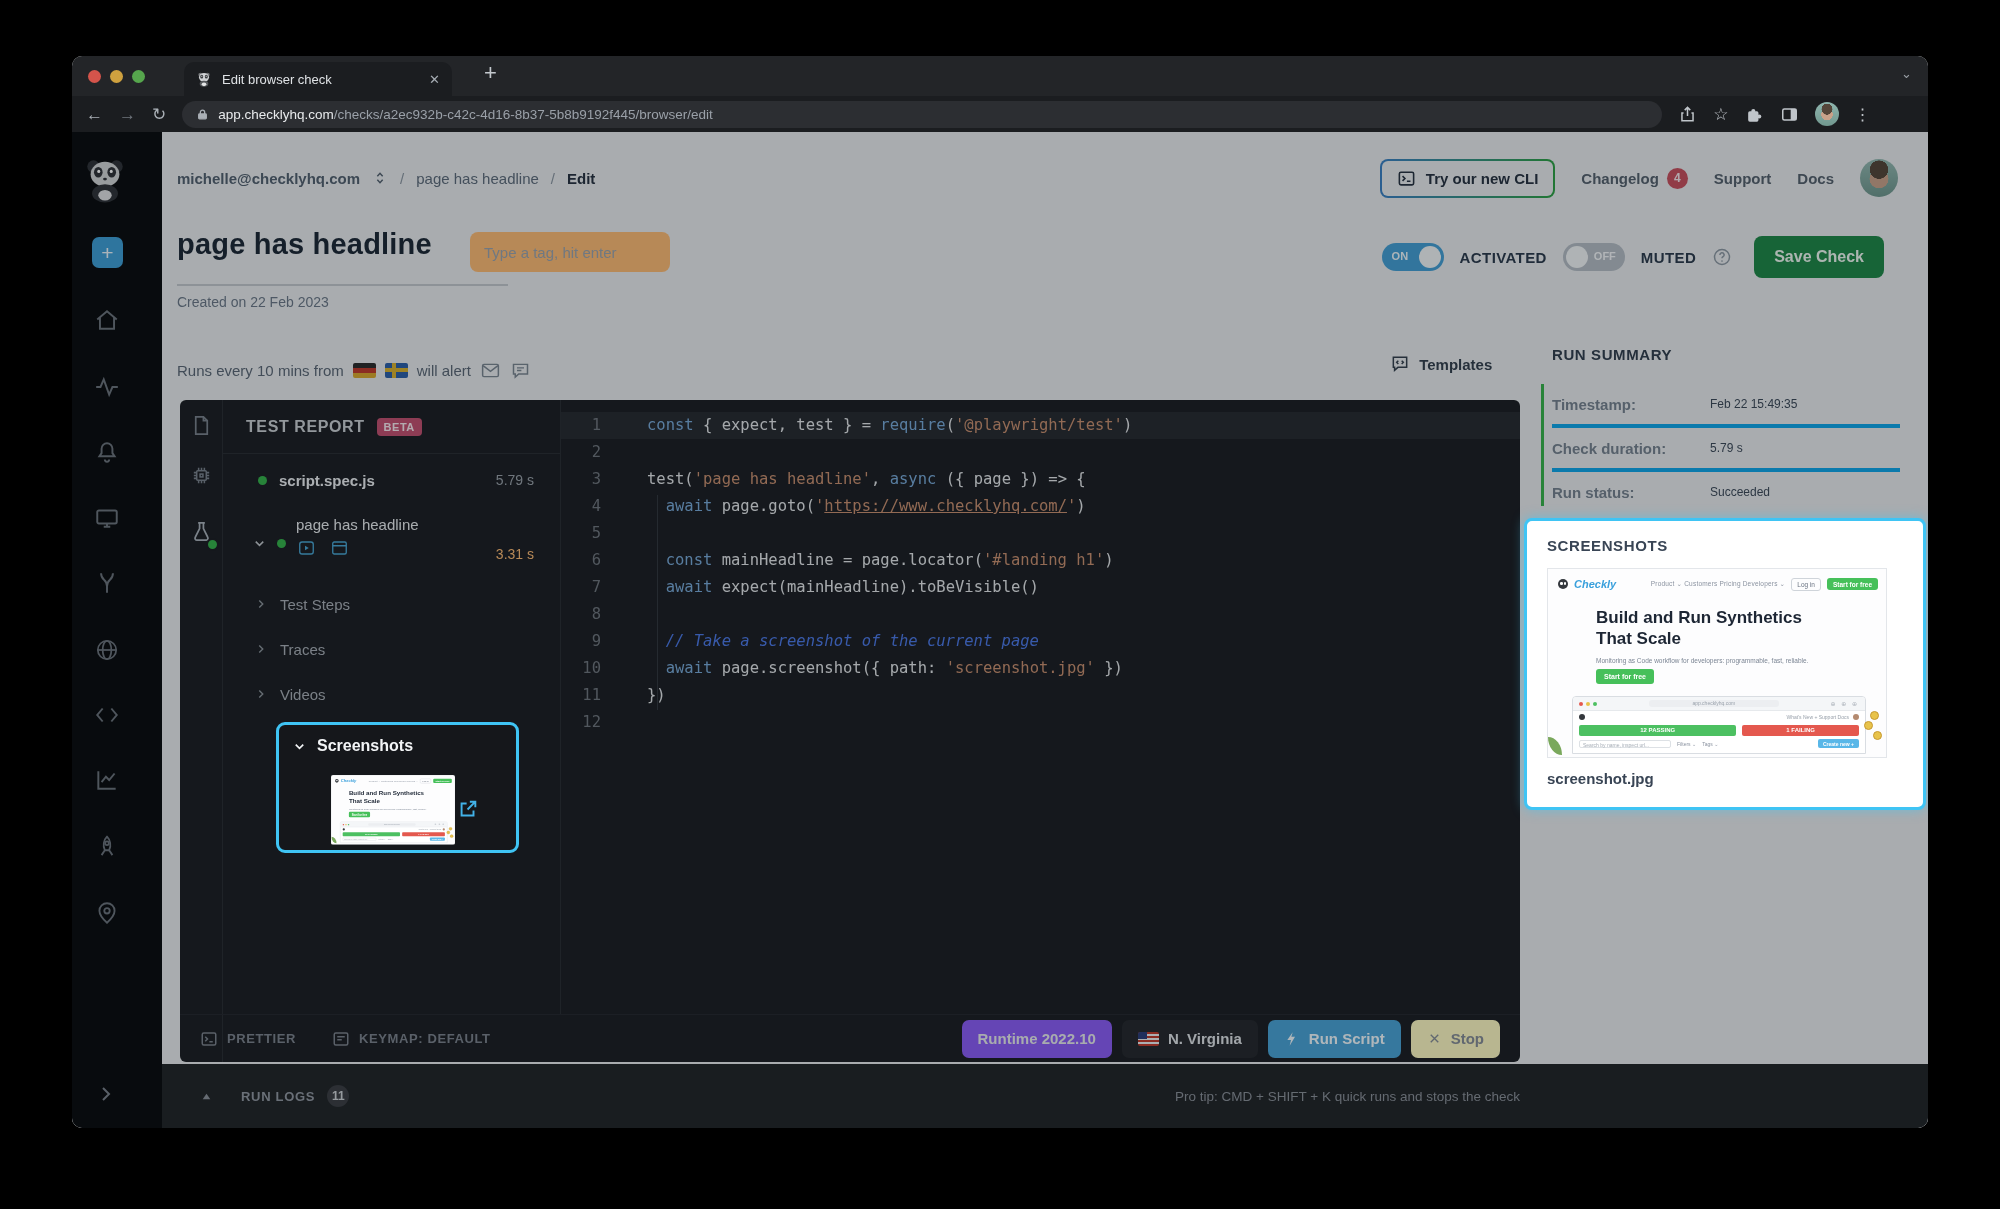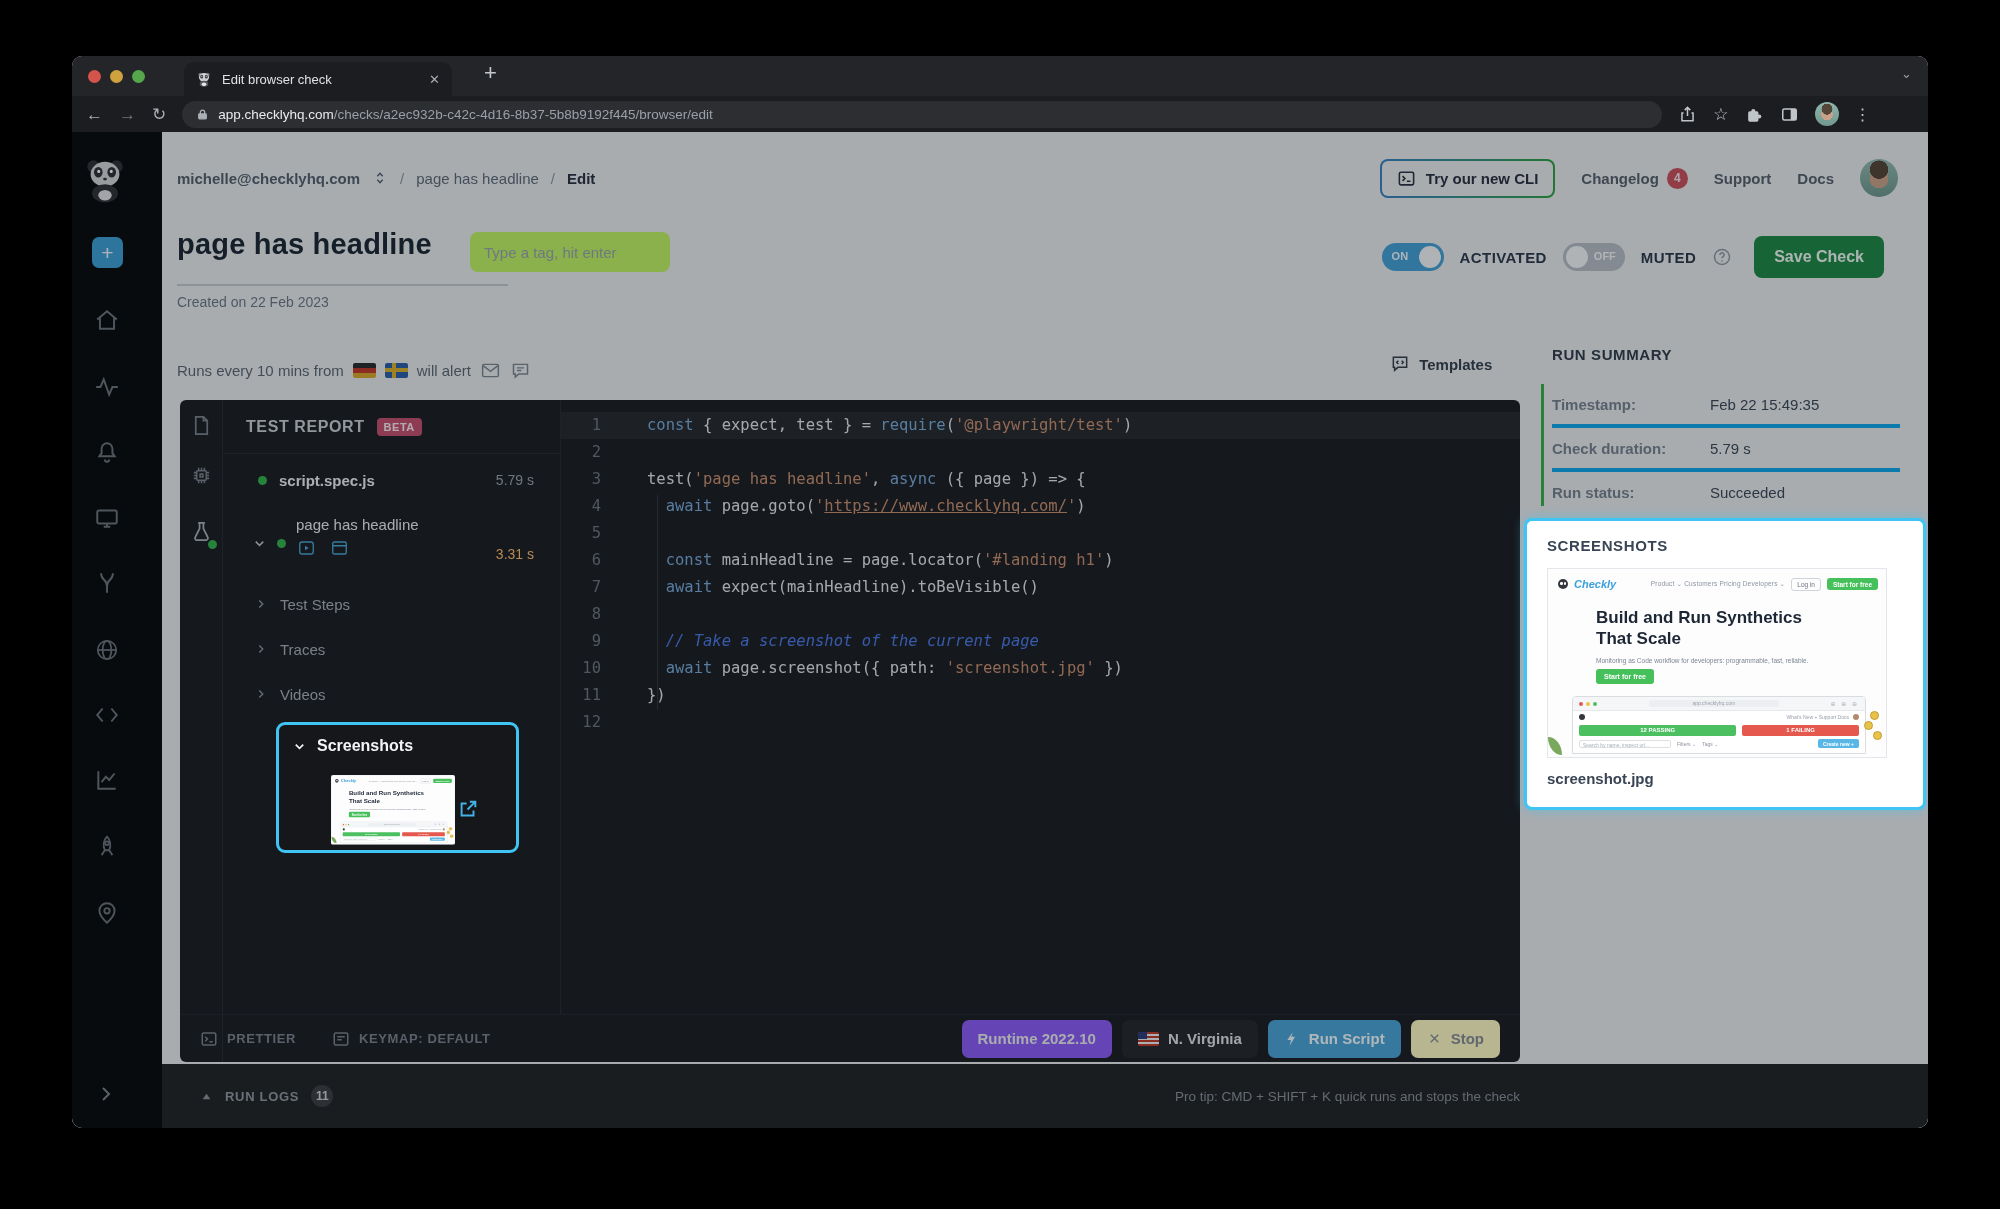--- a/index.html
+++ b/index.html
@@ -62,21 +62,21 @@
   .chg-wrap{display:flex;align-items:center;gap:8px;justify-content:space-between;}
   .chg-badge{min-width:21px;height:21px;border-radius:50%;background:#c84f5e;color:#f4e8ea;font-size:12px;font-weight:700;display:flex;align-items:center;justify-content:center;}
   .avatar-lg{width:38px;height:38px;border-radius:50%;background:
     radial-gradient(circle at 50% 28%,#55463a 0 27%,rgba(0,0,0,0) 28%),
     radial-gradient(circle at 50% 52%,#c9a189 0 34%,rgba(0,0,0,0) 35%),
     linear-gradient(#95b9b2,#6f968d);}
 
   
   .page-title{position:absolute;left:105px;top:96px;font-size:29px;font-weight:600;color:#1d2735;letter-spacing:.2px;}
   .title-underline{position:absolute;left:105px;top:152px;width:331px;height:0;border-bottom:2px solid #c3c7cc;}
-  .tag-input{position:absolute;left:398px;top:100px;width:200px;height:40px;border:none;border-radius:8px;background:#bef264;padding:0 14px;font-size:15px;color:#3a4452;font-family:"Liberation Sans",sans-serif;box-sizing:border-box;}
+  .tag-input{position:absolute;left:398px;top:100px;width:200px;height:40px;border:none;border-radius:8px;background:#fdba74;padding:0 14px;font-size:15px;color:#3a4452;font-family:"Liberation Sans",sans-serif;box-sizing:border-box;}
   .tag-input::placeholder{color:#9aa3ad;}
   .created{position:absolute;left:105px;top:162px;font-size:14px;color:#6b7787;}
   .state-row{position:absolute;right:44px;top:104px;height:42px;display:flex;align-items:center;gap:16px;}
   .toggle{width:62px;height:28px;border-radius:14px;position:relative;}
   .toggle .knob{position:absolute;top:3px;width:22px;height:22px;border-radius:50%;background:#f2f4f5;}
   .tog-on{background:#459fd4;}
   .tog-on .knob{right:3px;}
   .tog-on .tg-label{position:absolute;left:10px;top:7px;color:#eef6fb;font-size:11px;font-weight:700;}
   .tog-off{background:#b4bbc4;}
   .tog-off .knob{left:3px;}
@@ -163,21 +163,21 @@
   .bolt-ic{width:16px;height:16px;}
   .x-ic{width:15px;height:15px;}
 
   
   .sum-title{position:absolute;left:1480px;top:214px;font-size:15px;font-weight:700;letter-spacing:.6px;color:#313d4d;}
   .sum-green{position:absolute;left:1469px;top:252px;width:3px;height:122px;background:#36b24a;}
   .sum-rows{position:absolute;left:1480px;top:252px;width:348px;}
   .sum-row{height:40px;display:flex;align-items:center;border-bottom:4px solid #0ea5e9;}
   .sum-row:last-child{border-bottom:none;}
   .sum-label{width:158px;color:#76828f;font-size:15px;font-weight:600;}
-  .sum-value{color:#3c4858;font-size:15px;text-align:right;}
+  .sum-value{color:#3c4858;font-size:12px;text-align:right;}
 
   
   .shot-card{position:absolute;left:1452px;top:386px;width:402px;height:292px;background:#fff;border:3px solid #3fc4f4;border-radius:8px;box-shadow:0 0 12px rgba(63,196,244,.55);box-sizing:border-box;padding:16px 20px;z-index:50;}
   .card-title{font-size:15px;font-weight:700;letter-spacing:.6px;color:#394555;}
   .card-thumb-wrap{margin-top:14px;width:340px;height:190px;}
   .card-caption{margin-top:12px;font-size:15px;font-weight:600;color:#394555;}
 
   
   .shot-thumb{width:340px;height:190px;background:#fdfdfe;border:1px solid #e3e6ea;position:relative;font-family:"Liberation Sans",sans-serif;box-sizing:border-box;overflow:hidden;}
   .th-topbar{position:absolute;left:10px;top:7px;right:8px;height:16px;display:flex;align-items:center;gap:6px;}
@@ -208,21 +208,21 @@
   .thb-chip{font-size:5px;color:#8b93a0;}
   .thb-create{margin-left:auto;background:#59b7e8;color:#fff;font-size:5px;border-radius:2px;padding:1.5px 5px;font-weight:700;}
   .th-plant{position:absolute;right:2px;top:140px;width:20px;height:40px;}
   .th-flower{position:absolute;width:7px;height:7px;border-radius:50%;background:#e8c34a;border:1.5px solid #c79a32;}
   .th-leaf{position:absolute;left:0;top:168px;width:14px;height:18px;border-radius:0 100% 0 100%;background:#7aa85c;}
   .thumb-scaled{transform:scale(0.365);transform-origin:top left;}
 
   
   .runlogs{position:absolute;left:90px;top:932px;width:1766px;height:64px;background:#222428;display:flex;align-items:center;padding:0 0 0 38px;box-sizing:border-box;}
   .rl-tri{width:13px;height:13px;color:#8b9199;}
-  .rl-label{margin-left:12px;color:#9298a1;font-size:13px;font-weight:700;letter-spacing:.7px;}
+  .rl-label{margin-left:28px;color:#9298a1;font-size:13px;font-weight:700;letter-spacing:.7px;}
   .rl-badge{margin-left:12px;min-width:22px;height:22px;border-radius:50%;background:#3c3e43;color:#cfd2d6;font-size:12px;font-weight:700;display:flex;align-items:center;justify-content:center;}
   .rl-tip{position:absolute;right:408px;color:#8b9098;font-size:13.5px;}
 </style>
 </head>
 <body>
 
 <div class="window">
 
   <div class="tabstrip">
     <div class="traffic t-red"></div>

